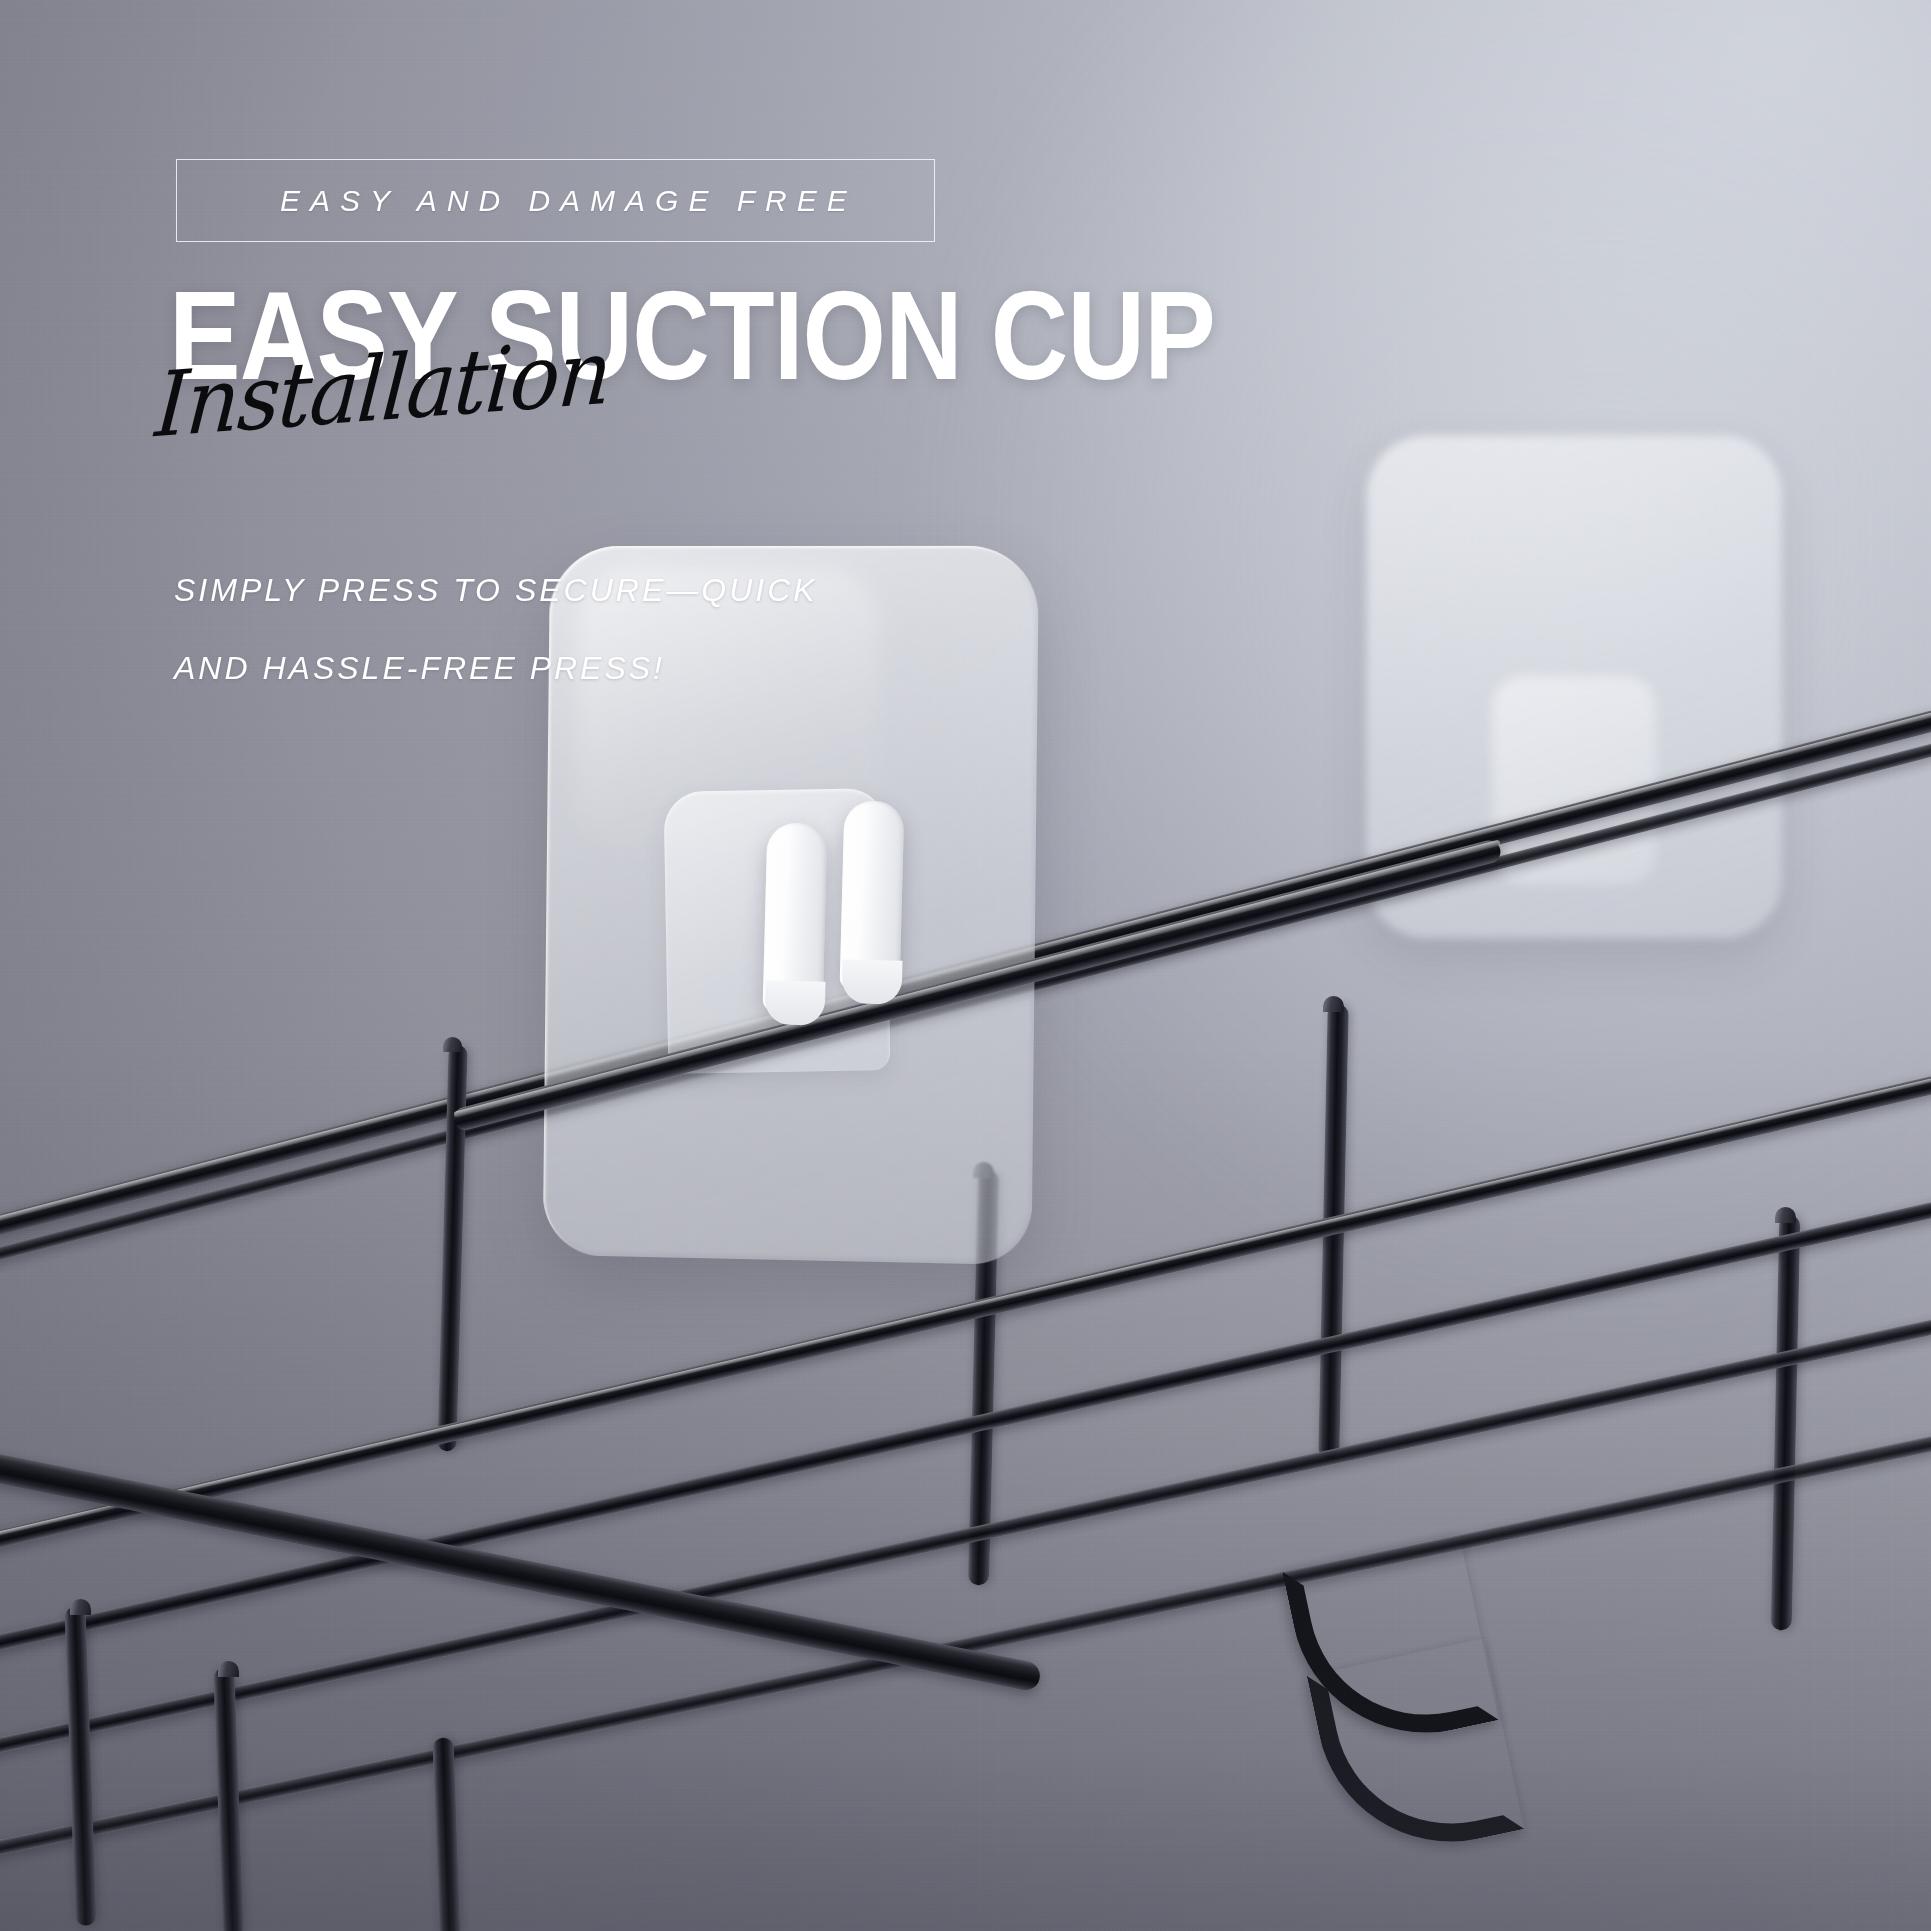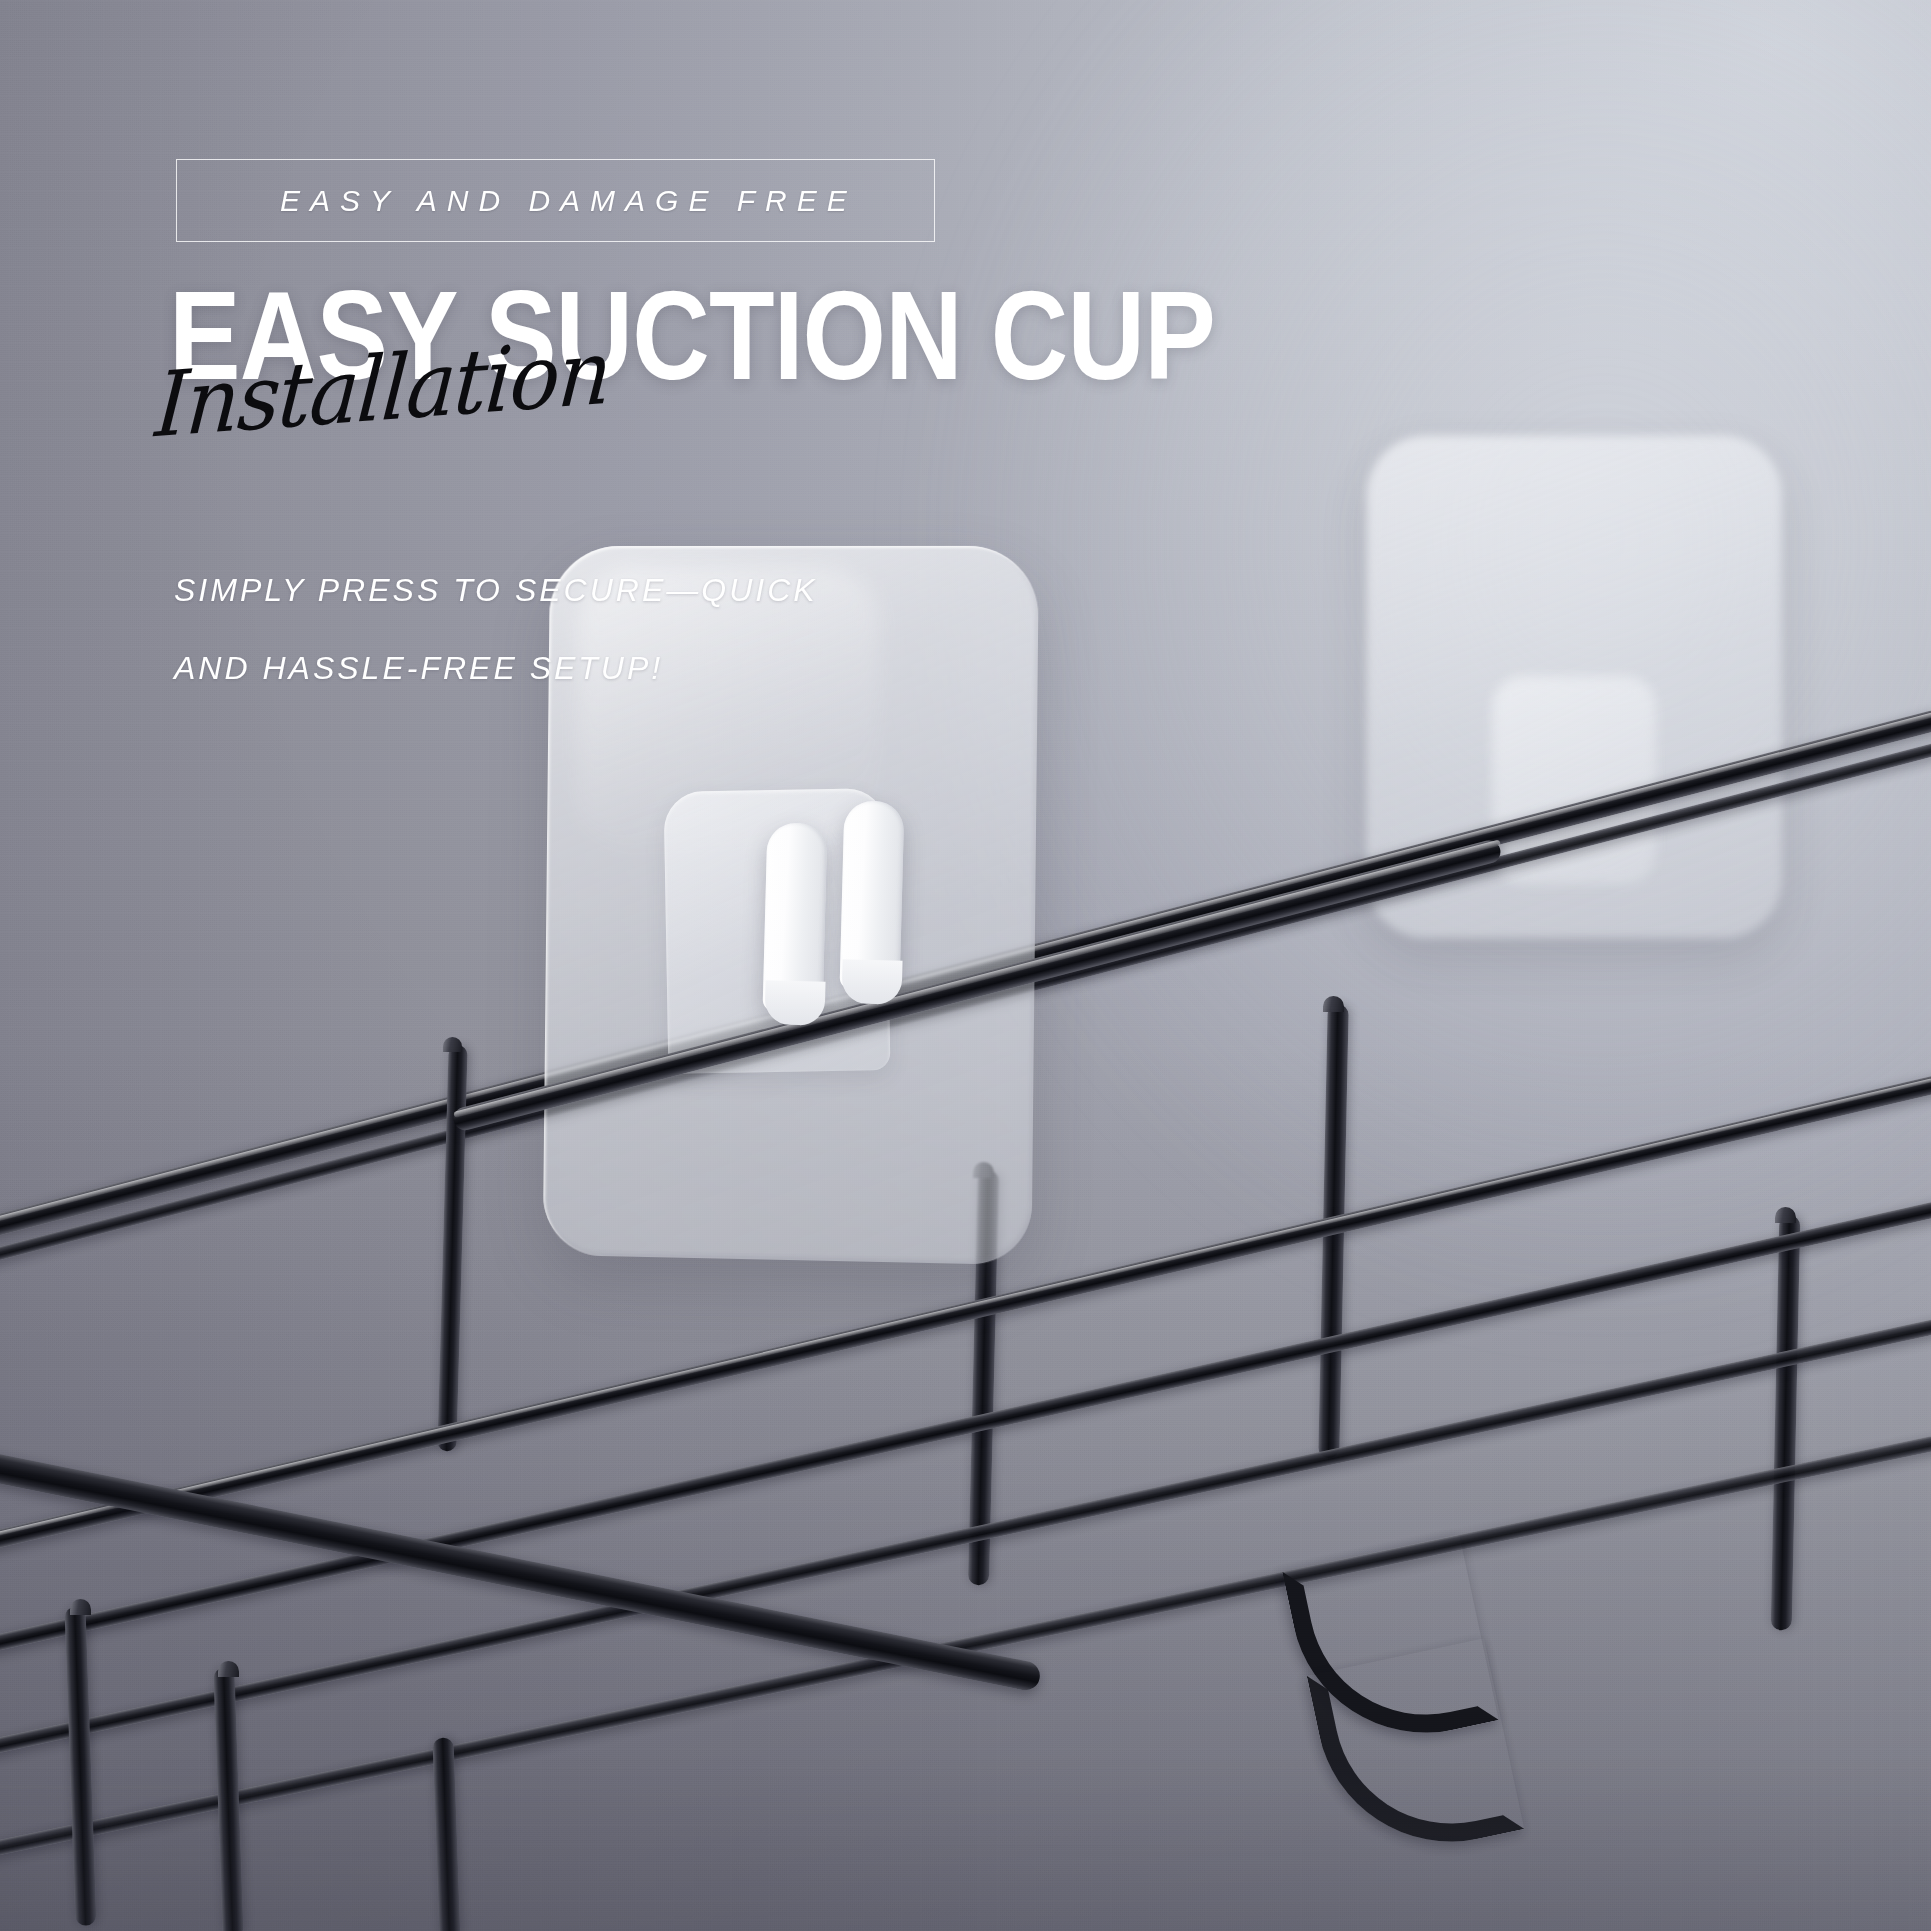--- a/index.html
+++ b/index.html
@@ -246,21 +246,21 @@
     <div class="badge">
       <span class="badge-label">EASY AND DAMAGE FREE</span>
     </div>
 
     <div class="headline">EASY SUCTION CUP</div>
 
     <div class="script">Installation</div>
 
     <div class="subtitle">
       <span class="sub-line">SIMPLY PRESS TO SECURE—QUICK</span>
-      <span class="sub-line">AND HASSLE-FREE SETUP!</span>
+      <span class="sub-line">AND HASSLE-FREE PRESS!</span>
     </div>
 
   </div>
 
   <div class="grain" style="z-index:30;"></div>
   <div class="blur-bottom" style="z-index:31;"></div>
 
 </div>
 
 

